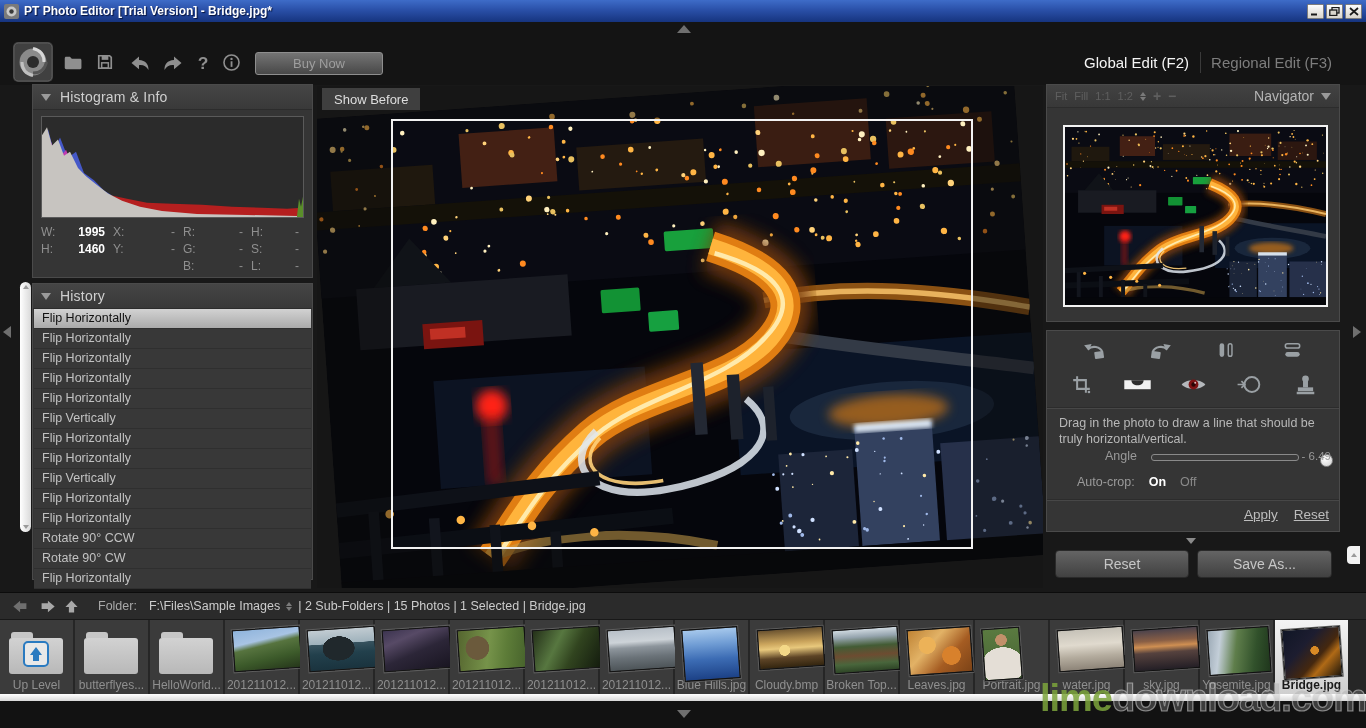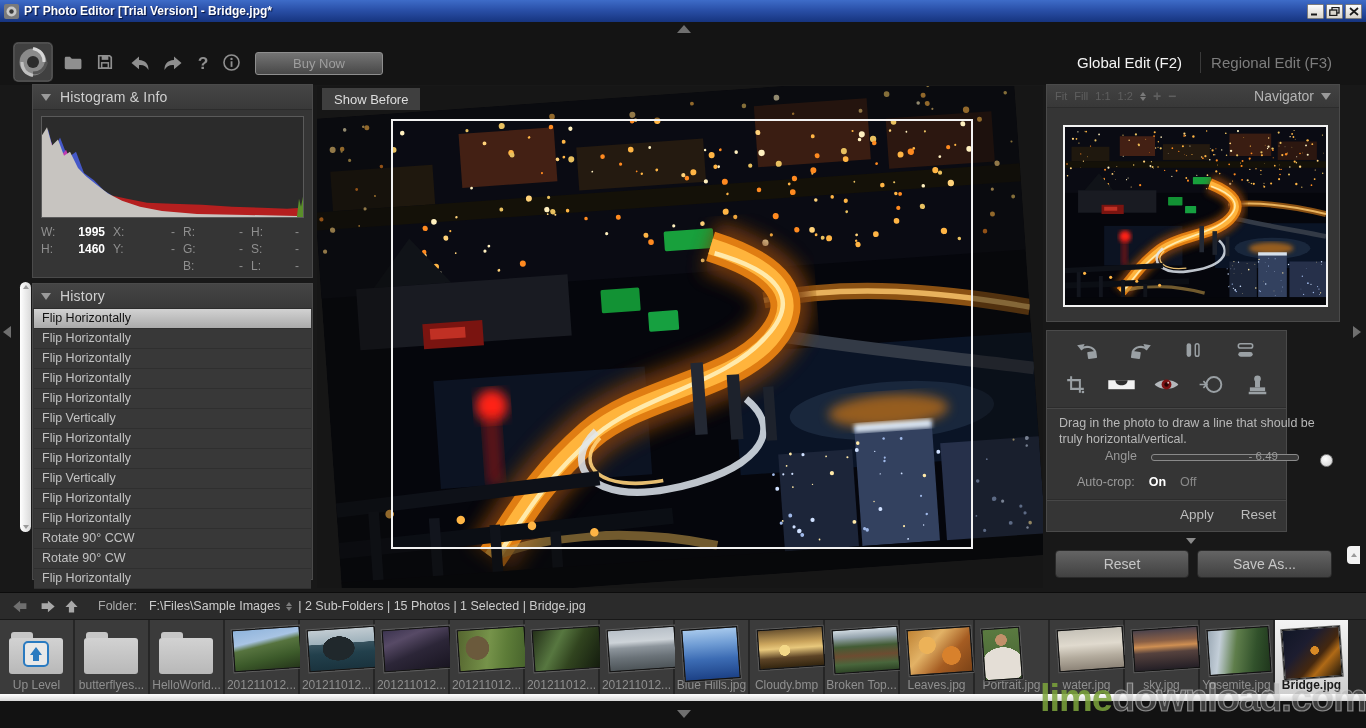--- a/index.html
+++ b/index.html
@@ -15,21 +15,21 @@
   .winbtns{margin-left:auto;display:flex;gap:2px;}
   .winbtn{width:17px;height:15px;background:linear-gradient(#fdfdfd,#d8d4cc);border:1px solid #7d7d7d;
     border-radius:1px;display:flex;align-items:center;justify-content:center;box-sizing:border-box;}
   
   .toolbar-bg{left:0;top:22px;width:1366px;height:63px;background:#141414;}
   .applogo{left:13px;top:42px;width:40px;height:40px;}
   .tb-ico{top:52px;width:24px;height:24px;cursor:pointer;}
   .buynow{left:255px;top:52px;width:126px;height:21px;border-radius:3px;
     background:linear-gradient(#747474,#484848);border:1px solid #8e8e8e;color:#9e9e9e;
     font-size:13px;display:flex;align-items:center;justify-content:center;}
-  .edit-tabs{right:24px;top:52px;display:flex;gap:8px;align-items:center;font-size:15px;}
+  .edit-tabs{right:24px;top:52px;display:flex;gap:1px;align-items:center;font-size:15px;}
   .edit-tab{padding:2px 10px;cursor:pointer;}
   .edit-tab.active{color:#f4f4f4;}
   .edit-tab.inactive{color:#7d7d7d;border-left:1px solid #3a3a3a;}
   .tri{width:0;height:0;}
   .tri-up{border-left:7px solid transparent;border-right:7px solid transparent;border-bottom:8px solid #6f6f6f;}
   .tri-down{border-left:7px solid transparent;border-right:7px solid transparent;border-top:8px solid #6f6f6f;}
   .tri-left{border-top:6px solid transparent;border-bottom:6px solid transparent;border-right:8px solid #6f6f6f;}
   .tri-right{border-top:6px solid transparent;border-bottom:6px solid transparent;border-left:8px solid #6f6f6f;}
   
   .panel{background:#353535;border:1px solid #4a4a4a;box-sizing:border-box;}
@@ -76,36 +76,36 @@
   .zoomlbls{display:flex;gap:7px;font-size:11px;color:#5f5f5f;align-items:center;}
   .zoomlbls .pm{font-size:14px;color:#5f5f5f;font-weight:bold;}
   .navtitle{margin-left:auto;font-size:14px;color:#b4b4b4;display:flex;align-items:center;gap:7px;}
   .navtitle .ptri{width:0;height:0;border-left:5px solid transparent;border-right:5px solid transparent;border-top:7px solid #9a9a9a;}
   .navthumb{position:absolute;left:16px;top:40px;width:261px;height:178px;border:2px solid #f2f2f2;overflow:hidden;background:#05060c;}
   .navthumb svg{display:block;width:100%;height:100%;}
   .spin{display:inline-flex;flex-direction:column;gap:1px;}
   .spin i{display:block;width:0;height:0;border-left:3px solid transparent;border-right:3px solid transparent;}
   .spin .su{border-bottom:4px solid #7a7a7a;} .spin .sd{border-top:4px solid #7a7a7a;}
   
-  .tools-panel{left:1046px;top:330px;width:241px;height:202px;}
+  .tools-panel{left:1046px;top:330px;width:294px;height:202px;}
   .tool-row1{position:absolute;left:0;top:8px;width:100%;display:flex;justify-content:space-around;padding:0 14px;box-sizing:border-box;}
   .tool-row2{position:absolute;left:0;top:42px;width:100%;display:flex;justify-content:space-around;padding:0 6px;box-sizing:border-box;}
   .tool-btn{width:34px;height:26px;display:flex;align-items:center;justify-content:center;cursor:pointer;}
   .tdivider{position:absolute;left:0;top:76px;width:100%;border-top:1px solid #2c2c2c;border-bottom:1px solid #474747;}
   .instr{position:absolute;left:12px;top:84px;width:272px;font-size:12.5px;color:#b8b8b8;line-height:16px;}
   .angle-row{position:absolute;left:0;top:118px;width:100%;height:16px;}
   .angle-lbl{position:absolute;left:58px;top:0;font-size:12.5px;color:#9a9a9a;}
   .slider-track{position:absolute;left:104px;top:5px;width:146px;height:5px;border:1px solid #8a8a8a;border-radius:3px;background:#3a3a3a;}
   .slider-knob{position:absolute;left:168px;top:-1px;width:13px;height:13px;border-radius:50%;
     background:radial-gradient(circle at 40% 35%,#ffffff,#cfcfcf);border:1px solid #888;box-sizing:border-box;}
   .angle-val{position:absolute;right:8px;top:1px;font-size:11.5px;color:#9a9a9a;}
   .autocrop-row{position:absolute;left:30px;top:144px;font-size:12.5px;color:#9a9a9a;display:flex;gap:14px;}
   .ac-on{color:#fff;font-weight:bold;cursor:pointer;} .ac-off{color:#8a8a8a;cursor:pointer;}
   .apply-divider{position:absolute;left:0;top:168px;width:100%;border-top:1px solid #2c2c2c;border-bottom:1px solid #474747;}
-  .apply-row{position:absolute;right:10px;top:176px;font-size:13.5px;color:#bdbdbd;display:flex;gap:27px;}
+  .apply-row{position:absolute;right:10px;top:176px;font-size:13.5px;color:#bdbdbd;display:flex;gap:16px;text-decoration:underline;}
   .apply-row span{cursor:pointer;}
   .panel-hint{left:1186px;top:538px;border-left:5px solid transparent;border-right:5px solid transparent;border-top:6px solid #8a8a8a;}
   .bigbtn{top:550px;height:26px;border-radius:4px;background:linear-gradient(#646464,#414141);
     border:1px solid #2a2a2a;color:#c6c6c6;font-size:14px;display:flex;align-items:center;justify-content:center;cursor:pointer;}
   
   .statusbar{left:0;top:592px;width:1366px;height:27px;background:#2b2b2b;border-top:1px solid #0c0c0c;
     display:flex;align-items:center;padding-left:12px;box-sizing:border-box;font-size:12.5px;gap:6px;}
   .statusbar .navico{width:18px;height:15px;margin-right:2px;cursor:pointer;}
   .st-label{color:#a8a8a8;margin-left:8px;}
   .st-path{color:#cccccc;margin-left:6px;}

